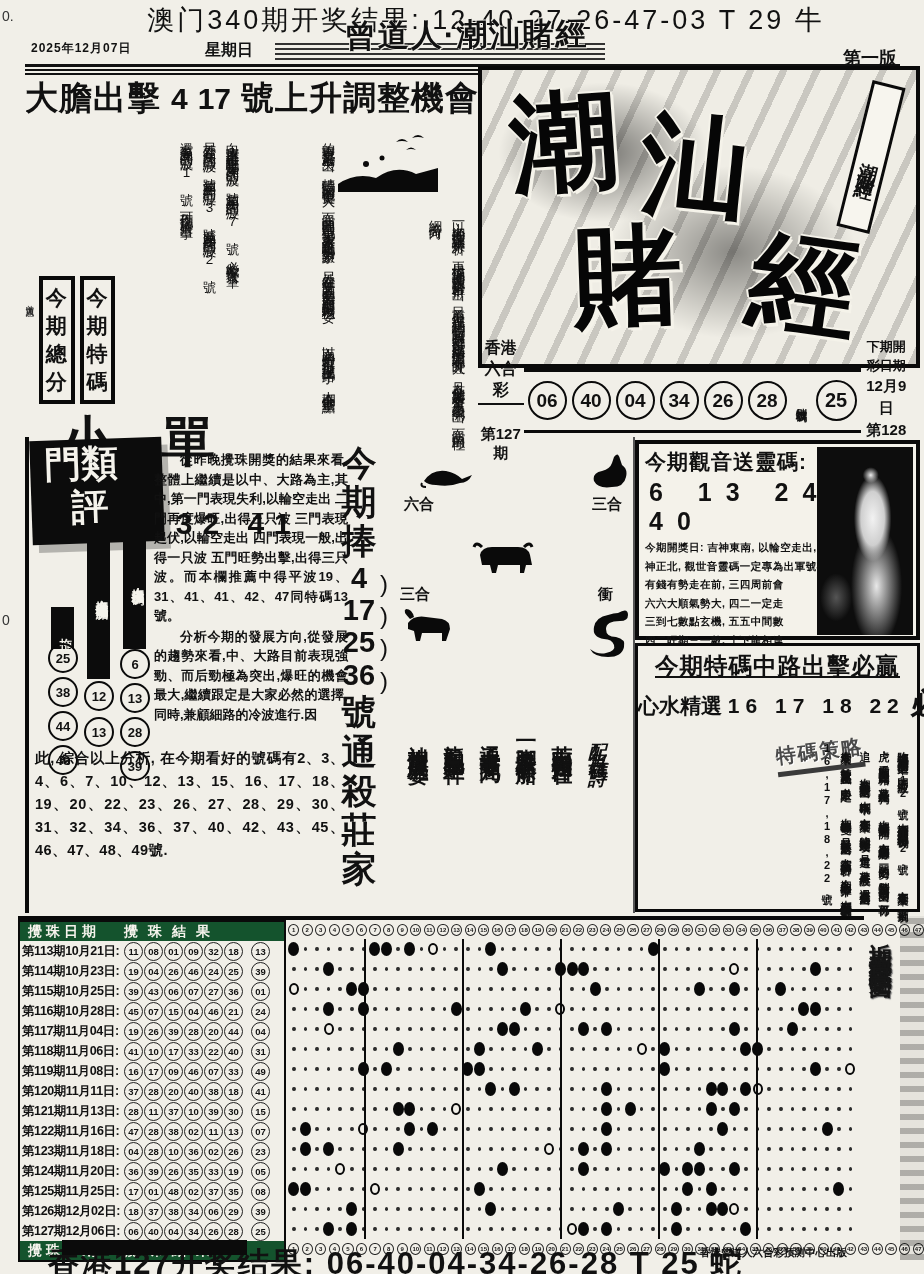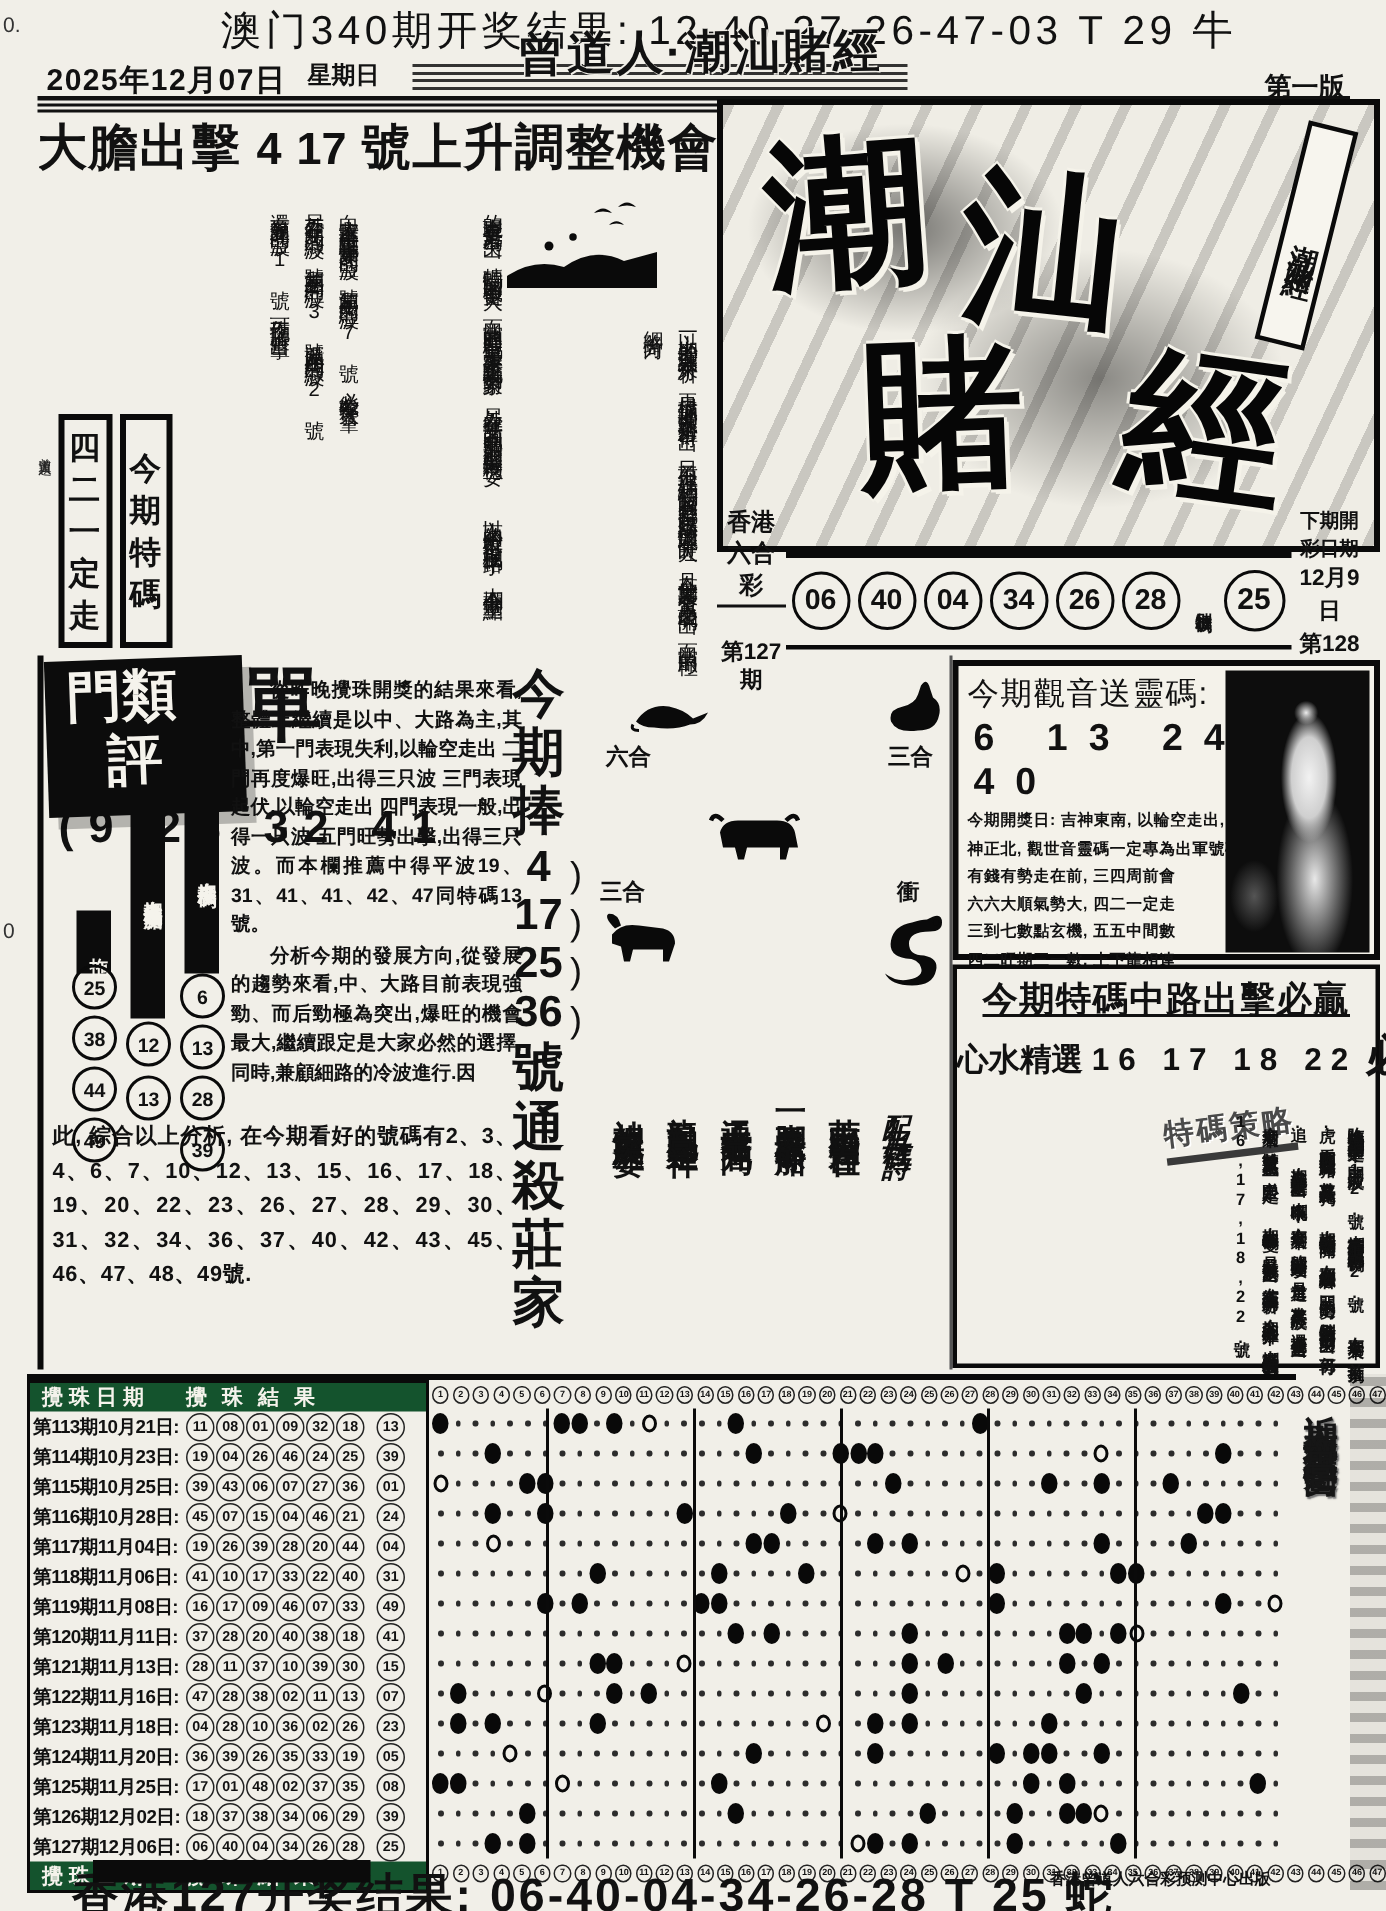--- a/index.html
+++ b/index.html
@@ -4,21 +4,21 @@
 <style>
   html,body{margin:0;padding:0;}
   body{width:924px;height:1274px;position:relative;background:#f1efe8;overflow:hidden;
        font-family:"Liberation Sans",sans-serif;color:#111;}
   .abs{position:absolute;}
   
   #top-result{left:76px;top:2px;width:820px;text-align:center;font-size:27px;font-weight:400;letter-spacing:3px;}
   #margin-mark-1{left:2px;top:8px;font-size:14px;color:#333;}
   #margin-mark-2{left:2px;top:612px;font-size:14px;color:#333;}
   #date-bar{left:25px;top:38px;width:875px;height:34px;}
-  #date-text{position:absolute;left:6px;top:2px;font-size:20px;font-weight:900;letter-spacing:1px;}
+  #date-text{position:absolute;left:6px;top:2px;font-size:12px;font-weight:900;letter-spacing:1px;}
   #weekday{position:absolute;left:180px;top:2px;font-size:16px;font-weight:900;}
   .scribble{position:absolute;left:250px;top:2px;width:330px;height:20px;
      background:repeating-linear-gradient(0deg,#111 0 2px,transparent 2px 5px);opacity:.85;}
   .stripe{position:absolute;height:3px;background:#111;}
   #masthead{left:345px;top:14px;font-size:31px;font-weight:900;letter-spacing:2px;transform:rotate(-.6deg);
      text-shadow:1px 1px 0 #f1efe8,-1px -1px 0 #f1efe8;}
   #edition{left:843px;top:46px;font-size:18px;font-weight:900;}
   
   #left-article{left:25px;top:76px;width:447px;height:585px;}
   #headline{display:flex;align-items:baseline;gap:10px;font-weight:900;white-space:nowrap;}
@@ -86,21 +86,21 @@
   #cat-side .dg::after{content:")";position:absolute;right:-9px;top:8px;font-size:24px;font-weight:400;}
   
   #zodiac{left:372px;top:437px;width:261px;height:476px;border-right:2px solid #555;}
   .zlabel{position:absolute;font-size:15px;font-weight:900;}
   .zicon{position:absolute;}
   #poem{position:absolute;left:28px;top:292px;height:172px;writing-mode:vertical-rl;text-orientation:upright;}
   #poem .line{display:block;font-size:21px;font-weight:600;letter-spacing:3px;line-height:36px;}
   #poem .title{font-size:18px;font-style:italic;font-weight:700;line-height:34px;letter-spacing:5px;}
   
   #guanyin{left:635px;top:440px;width:285px;height:200px;border:4px solid #0a0a0a;box-sizing:border-box;background:#f4f2ea;}
-  #gy-title{font-size:21px;font-weight:400;margin:4px 0 0 6px;letter-spacing:1px;}
+  #gy-title{font-size:21px;font-weight:700;margin:4px 0 0 6px;letter-spacing:1px;}
   #gy-nums{font-size:25px;font-weight:900;letter-spacing:14px;margin:2px 0 2px 10px;}
   #gy-lines{margin:2px 0 0 6px;width:168px;}
   #gy-lines div{font-size:10.5px;font-weight:900;line-height:18.5px;letter-spacing:.5px;white-space:nowrap;}
   #gy-img{position:absolute;right:3px;top:3px;width:96px;height:188px;background:#0d0d0d;overflow:hidden;}
   #gy-img::before{content:"";position:absolute;inset:0;background:
      radial-gradient(ellipse 26px 60px at 58% 38%,#f2f2f2 0%,#cfcfcf 45%,transparent 72%),
      radial-gradient(ellipse 34px 80px at 62% 74%,#e8e8e8 0%,transparent 75%),
      radial-gradient(circle 10px at 56% 15%,#eee 0%,transparent 80%),
      radial-gradient(ellipse 20px 30px at 20% 80%,#555 0%,transparent 80%);}
   
@@ -176,21 +176,21 @@
     <div class="vcol" id="vgroup-c">向大家推薦可重點吼實第一門的藍波4號和第二門的經波17號 必能今你大發一筆 另外在第一門的綠波9號和第三門的紅波23號以及第四門的綠波32號 還有第五門的藍波41號 可作拖腳一齊出擊.</div>
     <svg id="flock-img" viewBox="0 0 104 60">
       <path d="M2 50 Q20 38 40 44 Q60 30 80 40 L102 34 L102 58 L2 58 Z" fill="#0a0a0a"></path>
       <path d="M60 8 q6 -6 12 0 q-6 -2 -12 0z M76 4 q6 -6 12 0 q-6 -2 -12 0z M70 16 q5 -5 10 0 q-5 -2 -10 0z" fill="#0a0a0a"></path>
       <circle cx="30" cy="30" r="3" fill="#0a0a0a"></circle>
         <circle cx="46" cy="24" r="2.5" fill="#0a0a0a"></circle>
     </svg>
   </div>
   <div id="summary">
     <div id="summary-box">
-      <span class="cell">四二一定走</span>
+      <span class="cell">今期總分</span>
       <span class="cell">今期特碼</span>
     </div>
     <div id="summary-vals">
       <span>小</span>
       <span>單</span>
     </div>
     <div id="summary-nums">(9 23 32 41</div>
   </div>
   <div id="signature">曾道人題</div>
 </div>

